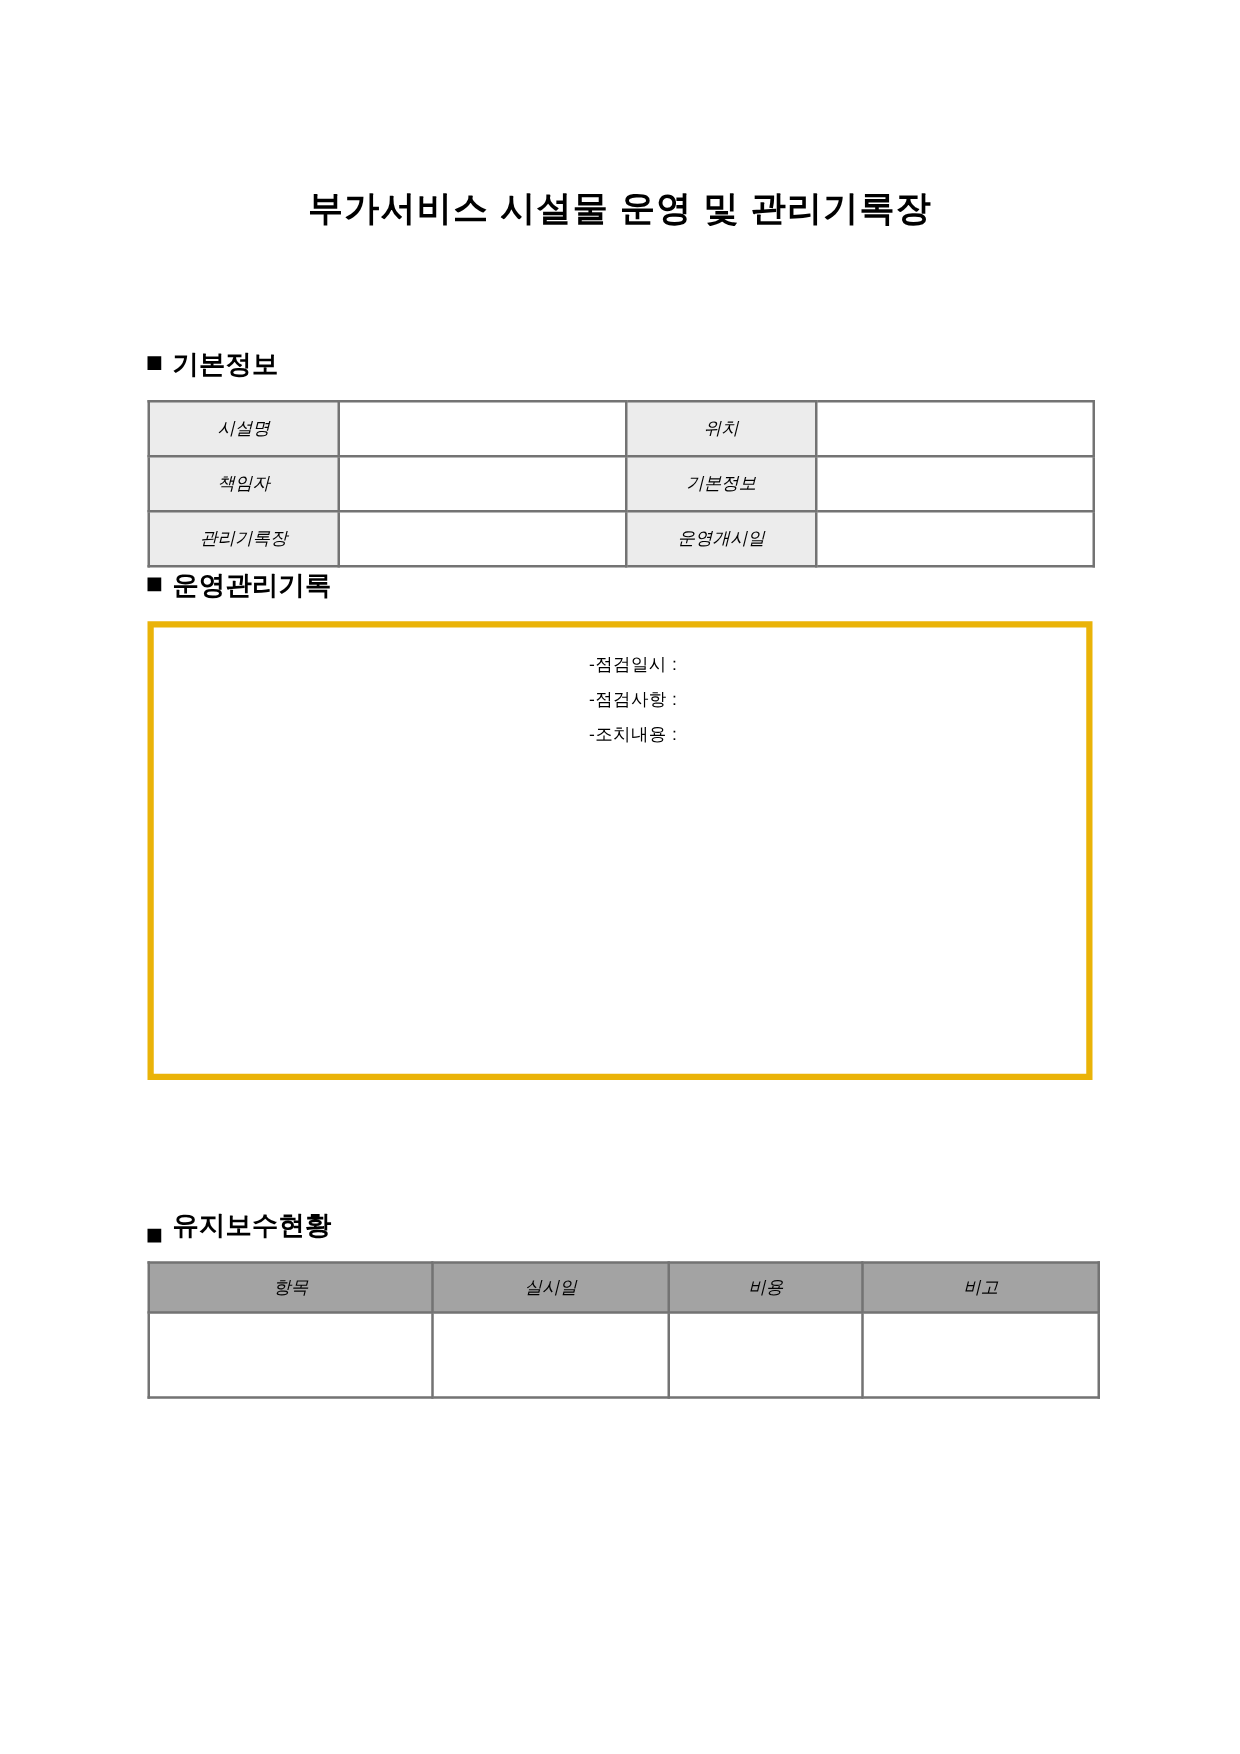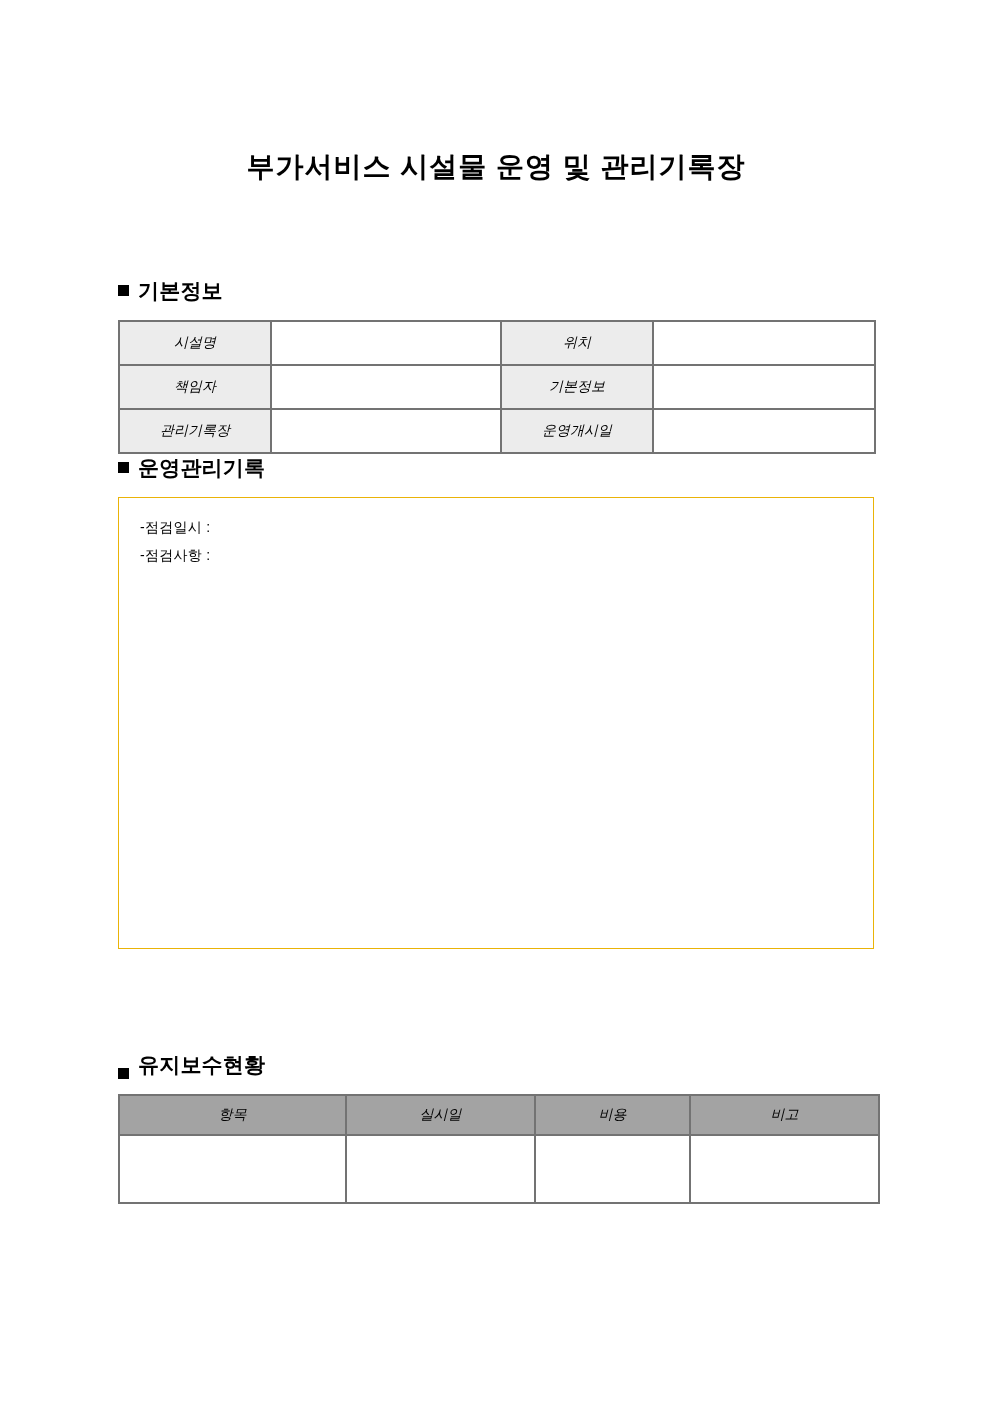--- a/index.html
+++ b/index.html
@@ -74,24 +74,25 @@
     background: #ececec;
   }
   .basic-table col.c1 { width: 152px; }
   .basic-table col.c2 { width: 230px; }
   .basic-table col.c3 { width: 152px; }
   .basic-table col.c4 { width: 222px; }
 
   .oper-box {
     margin-top: 15px;
     width: 756px;
-    height: 452px;
-    border: 1px solid #eab308;
+    height: 367px;
+    border: 5px solid #eab308;
     box-sizing: border-box;
     padding: 22px 0 0 21px;
+    text-align: center;
   }
   .oper-line {
     font-size: 14px;
     line-height: 1.0;
     margin-bottom: 14px;
     letter-spacing: 0.3px;
   }
 
   .maint-table {
     margin-top: 15px;
@@ -150,20 +151,21 @@
   </table>
 
   <div class="section-heading sec-oper-heading">
     <span class="marker"></span>
     <span>운영관리기록</span>
   </div>
 
   <div class="oper-box">
     <div class="oper-line">-점검일시 :</div>
     <div class="oper-line">-점검사항 :</div>
+    <div class="oper-line">-조치내용 :</div>
   </div>
 
   <div class="section-heading sec-maint-heading">
     <span class="marker"></span>
     <span>유지보수현황</span>
   </div>
 
   <table class="maint-table">
     <colgroup>
       <col class="m1">

